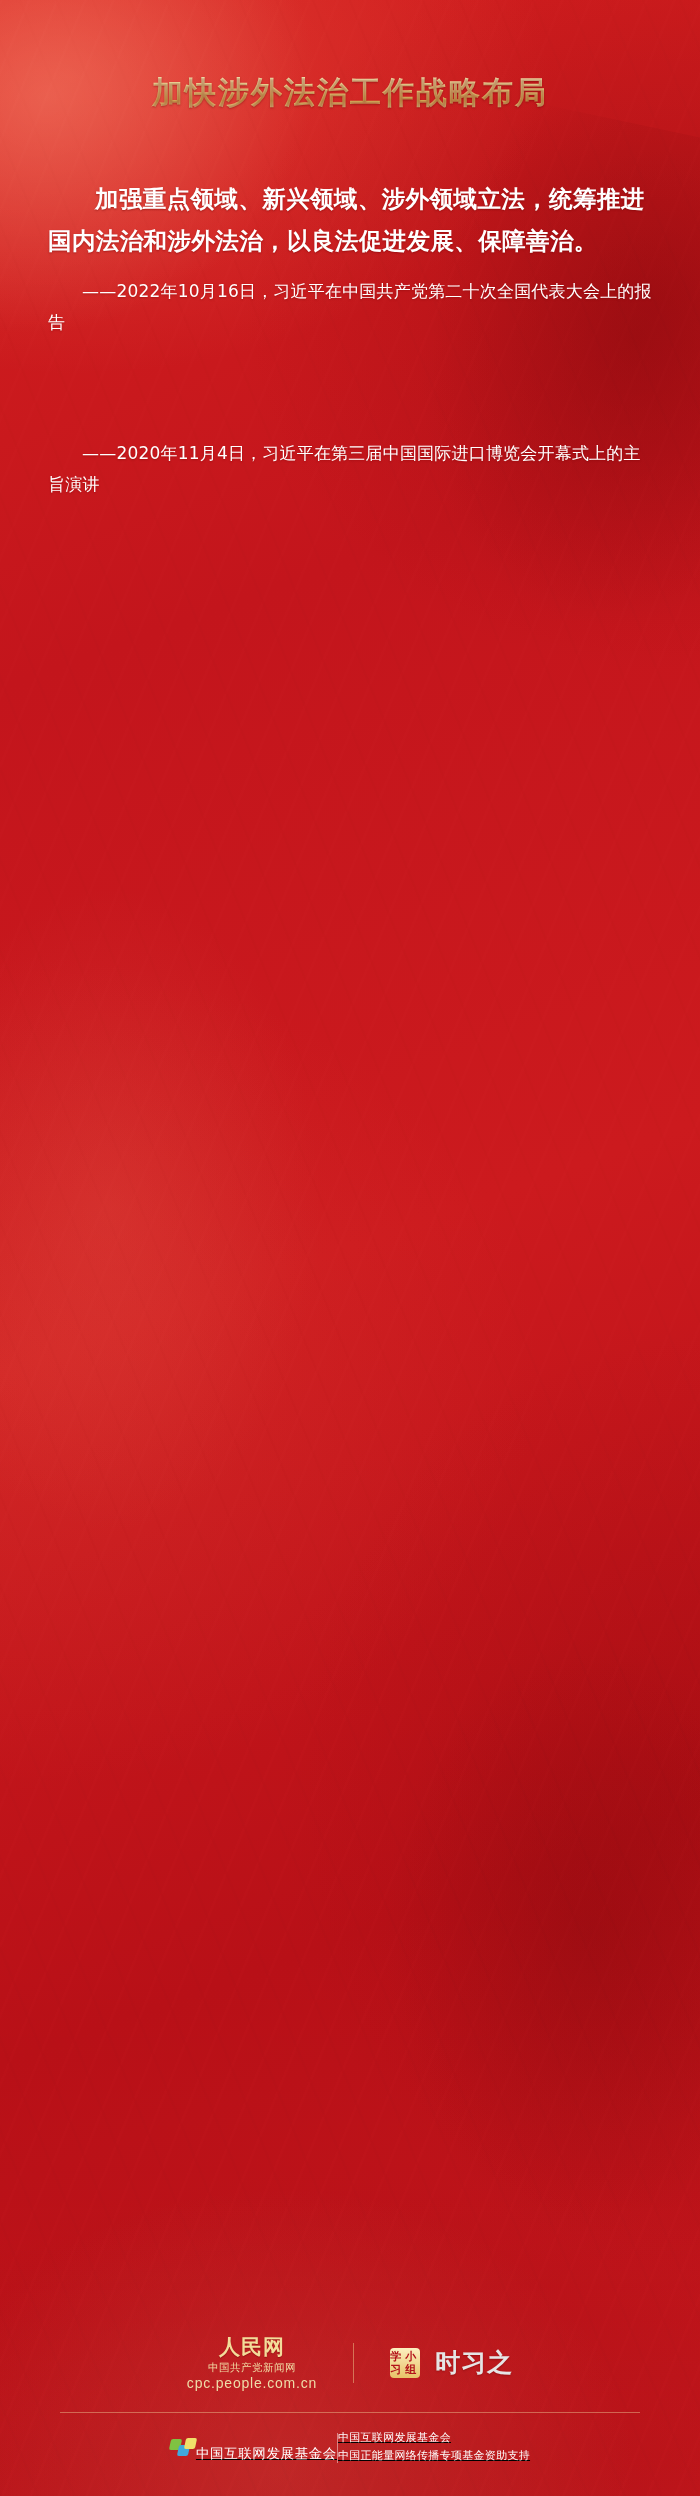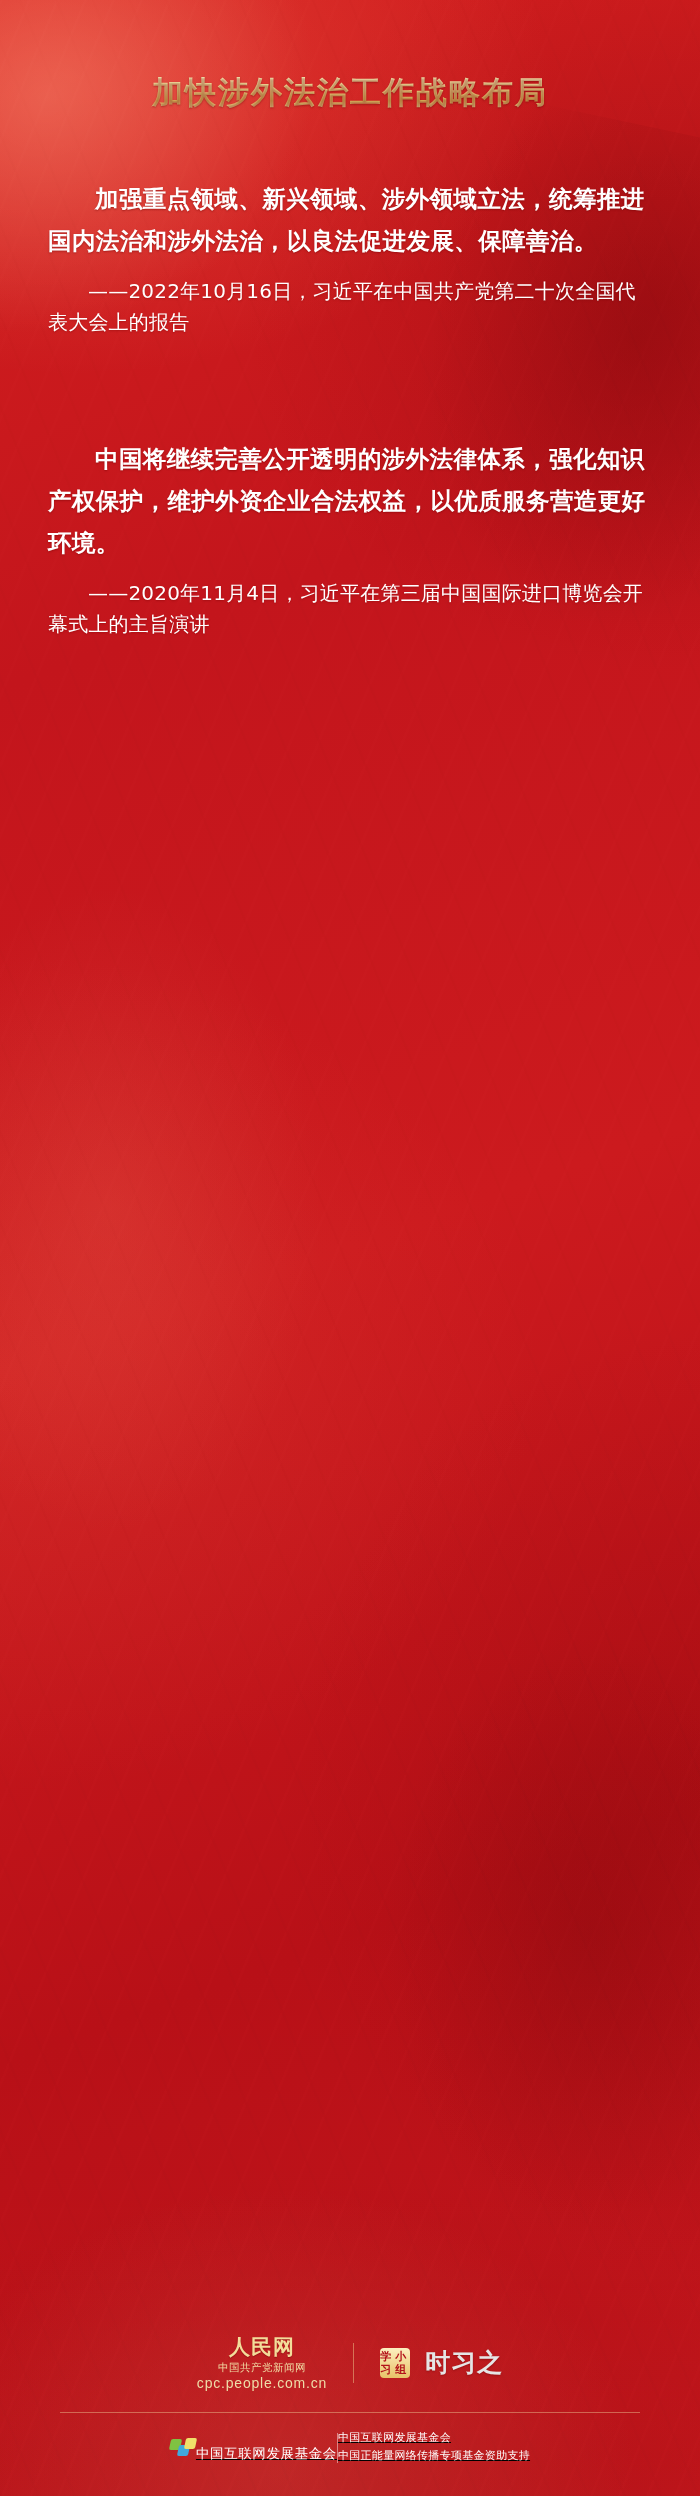--- a/index.html
+++ b/index.html
@@ -107,21 +107,21 @@
     font-size: 23.5px;
     line-height: 42px;
     letter-spacing: 0.4px;
     text-indent: 2em;
     font-weight: 700;
     text-shadow: 0 1px 2px rgba(110,0,0,0.45);
     font-family: "DejaVu Sans", "Liberation Sans", sans-serif;
   }
   .source {
     color: #ffffff;
-    font-size: 20px;
+    font-size: 17px;
     line-height: 31px;
     letter-spacing: 0.2px;
     margin-top: 14px;
     text-indent: 2em;
     font-weight: 400;
     text-shadow: 0 1px 2px rgba(110,0,0,0.35);
     font-family: "DejaVu Sans", "Liberation Sans", sans-serif;
   }
   .blk-1 { margin-top: 0; }
   .blk-2 { margin-top: 96px; }
@@ -136,21 +136,21 @@
     height: 170px;
   }
   .logo-row {
     position: absolute;
     top: 10px;
     left: 0;
     width: 700px;
     display: flex;
     align-items: center;
     justify-content: center;
-    gap: 26px;
+    gap: 36px;
   }
   .people-logo {
     display: flex;
     flex-direction: column;
     align-items: center;
     line-height: 1;
   }
   .people-cn {
     font-size: 21px;
     font-weight: 700;
@@ -282,21 +282,20 @@
 
   <div class="content">
 
     <div class="blk-1">
       <div class="quote">加强重点领域、新兴领域、涉外领域立法，统筹推进国内法治和涉外法治，以良法促进发展、保障善治。</div>
       <div class="source">——2022年10月16日，习近平在中国共产党第二十次全国代表大会上的报告</div>
     </div>
 
 
     <div class="blk-3">
-      <div class="quote">中国将继续完善公开透明的涉外法律体系，强化知识产权保护，维护外资企业合法权益，以优质服务营造更好环境。</div>
       <div class="source">——2020年11月4日，习近平在第三届中国国际进口博览会开幕式上的主旨演讲</div>
     </div>
 
   </div>
 
   <div class="footer">
 
     <div class="logo-row">
       <div class="people-logo">
         <div class="people-cn">人民网</div>

